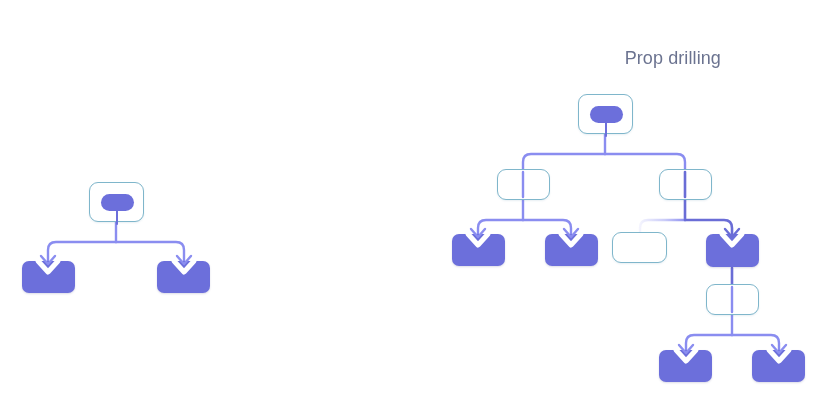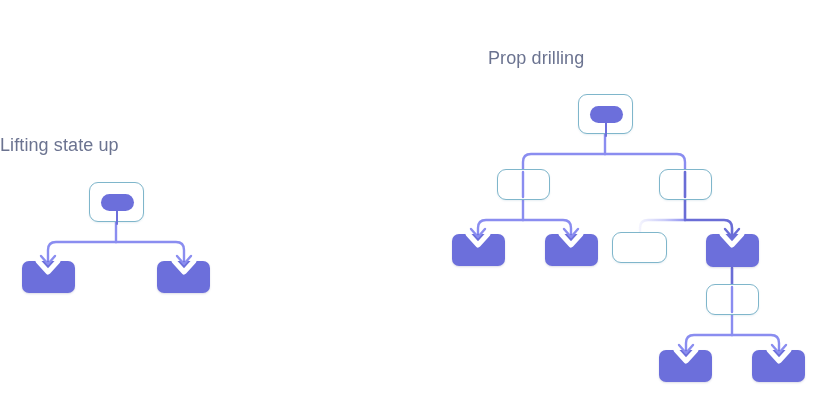--- a/index.html
+++ b/index.html
@@ -20,21 +20,21 @@
     width: 817px;
     height: 398px;
   }
   .diagram-title {
     position: absolute;
     font-size: 18px;
     font-weight: 400;
     color: #6b7390;
     letter-spacing: 0.1px;
     white-space: nowrap;
-    text-align: left;
+    text-align: right;
     line-height: 22px;
   }
   #title-lifting { left: 0px; top: 134px; width: 233px; }
   #title-prop    { left: 488px; top: 47px; width: 233px; }
 
   svg.wires {
     position: absolute;
     left: 0; top: 0;
     width: 817px;
     height: 398px;
@@ -67,21 +67,20 @@
     position: absolute;
     background: #6c6fdb;
     border-radius: 11px;
   }
 </style>
 </head>
 <body>
 
 <div class="canvas">
 
-  <div class="diagram-title" id="title-lifting">Lifting state up</div>
 
   <div class="diagram-title" id="title-prop">Prop drilling</div>
 
   <svg class="wires" viewBox="0 0 817 398">
     <defs>
       <linearGradient id="fadeWire" x1="0" y1="0" x2="1" y2="0">
         <stop offset="0%" stop-color="#8a8df0" stop-opacity="0.10"></stop>
         <stop offset="55%" stop-color="#8a8df0" stop-opacity="0.45"></stop>
         <stop offset="100%" stop-color="#8a8df0" stop-opacity="0.95"></stop>
       </linearGradient>

